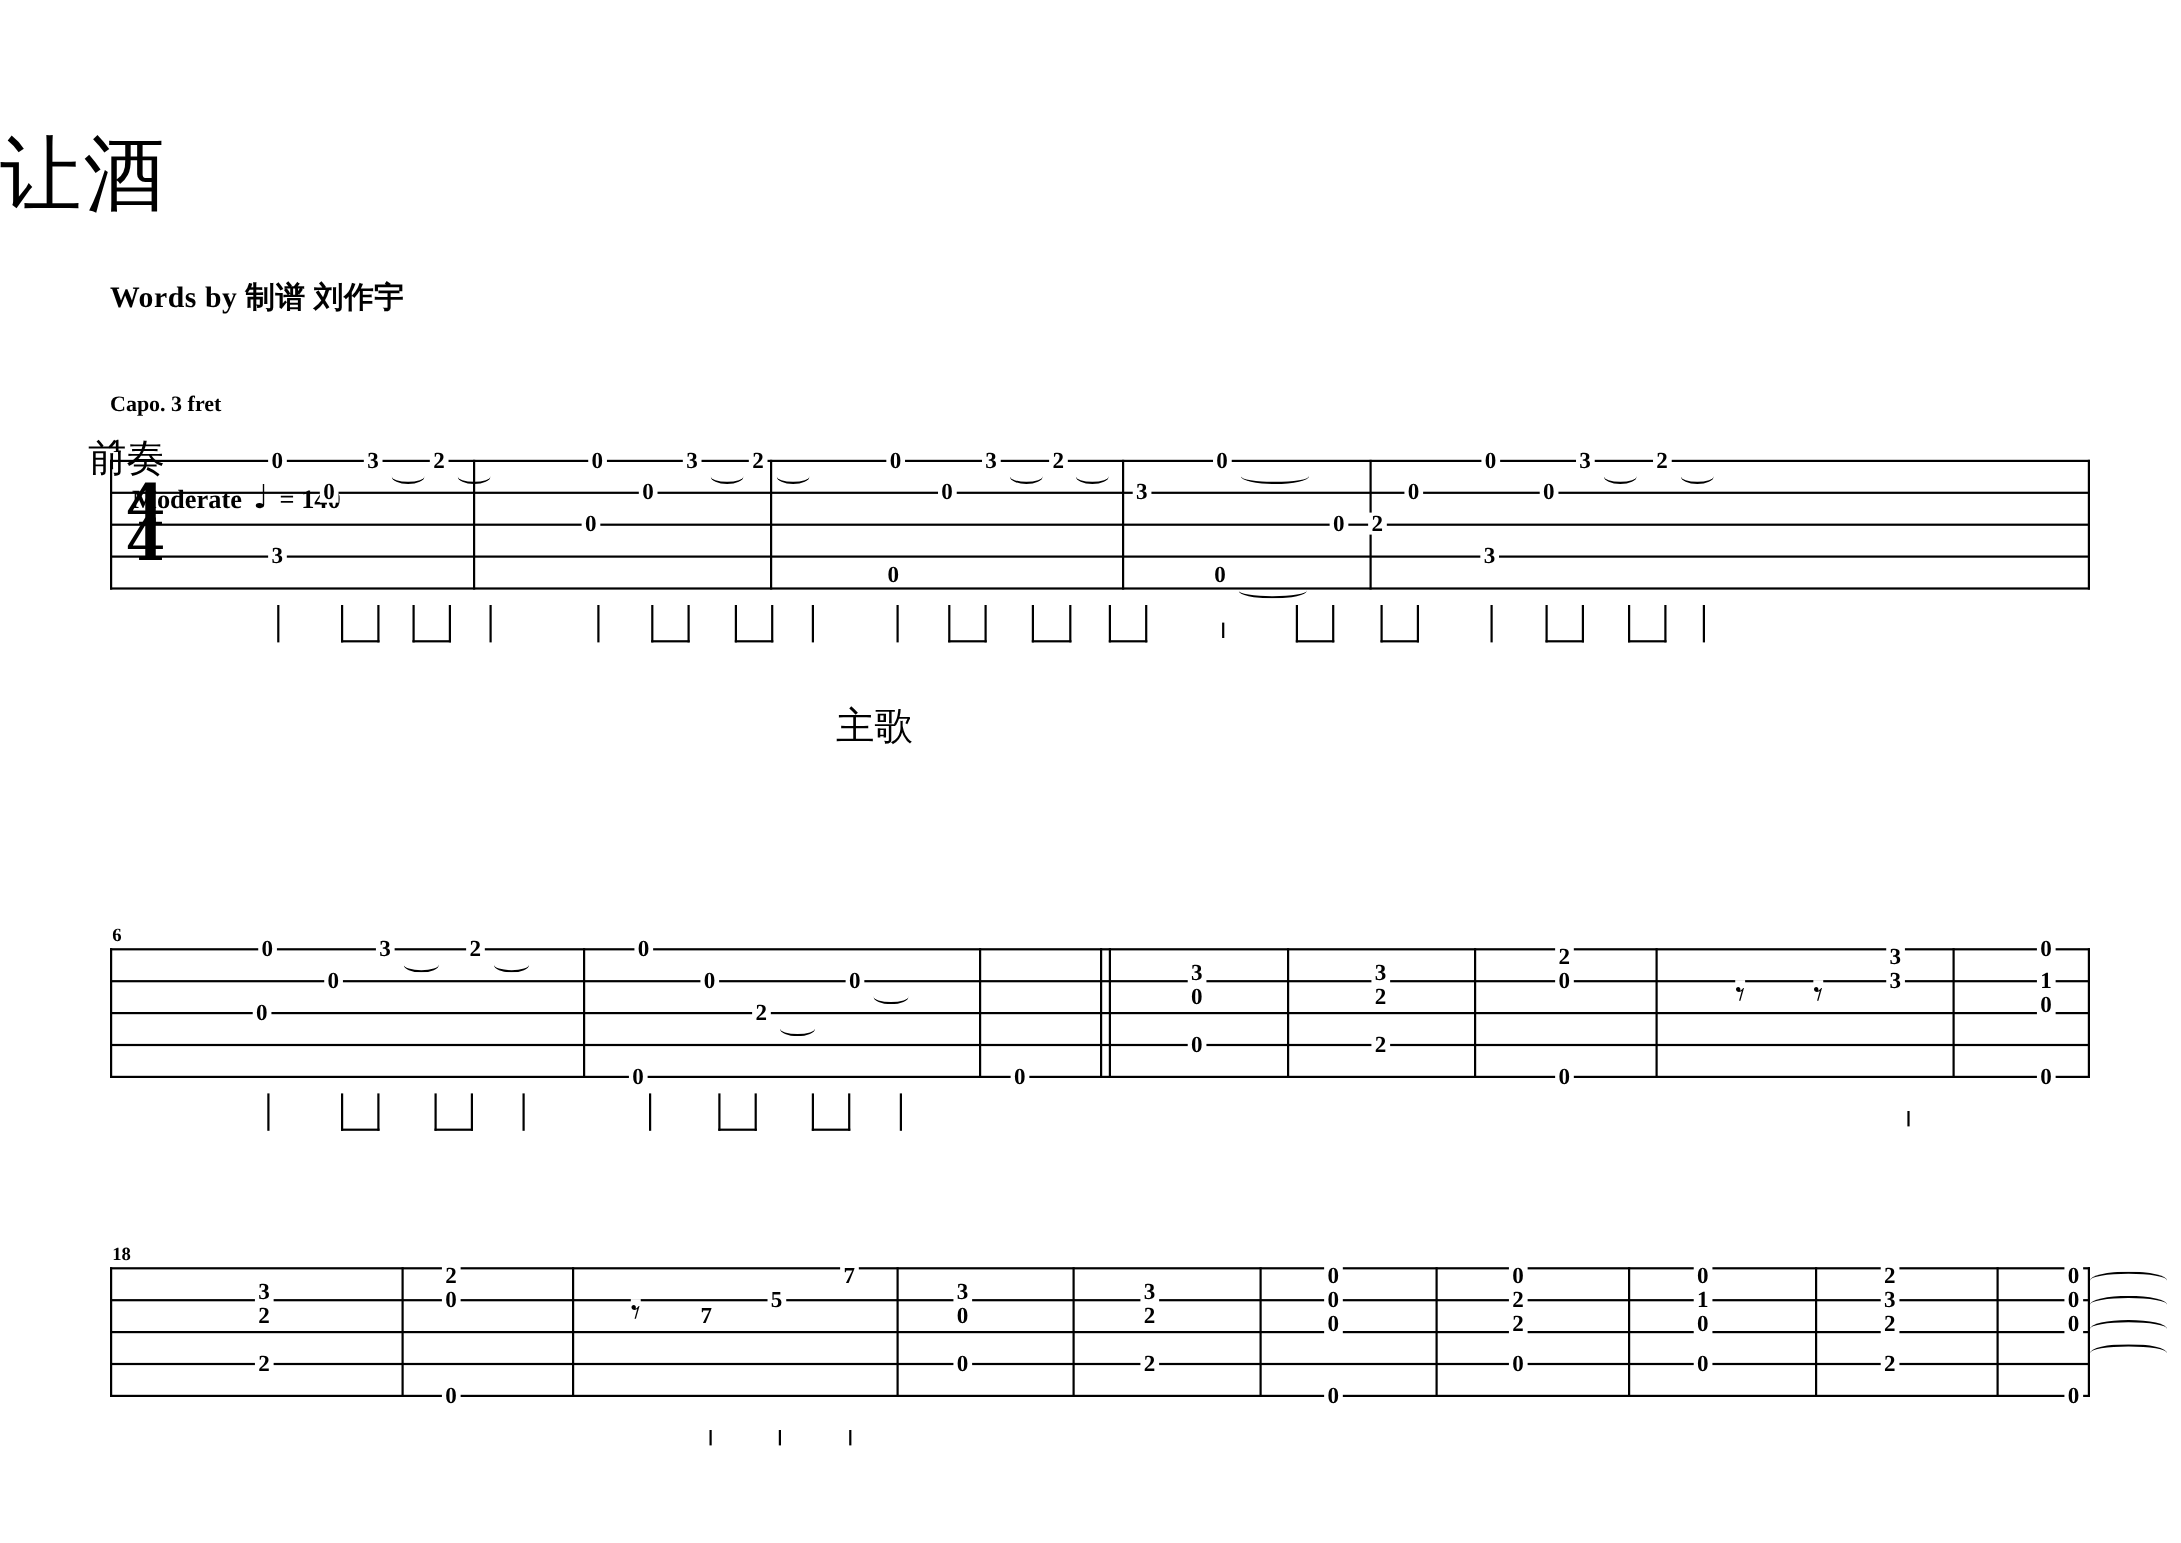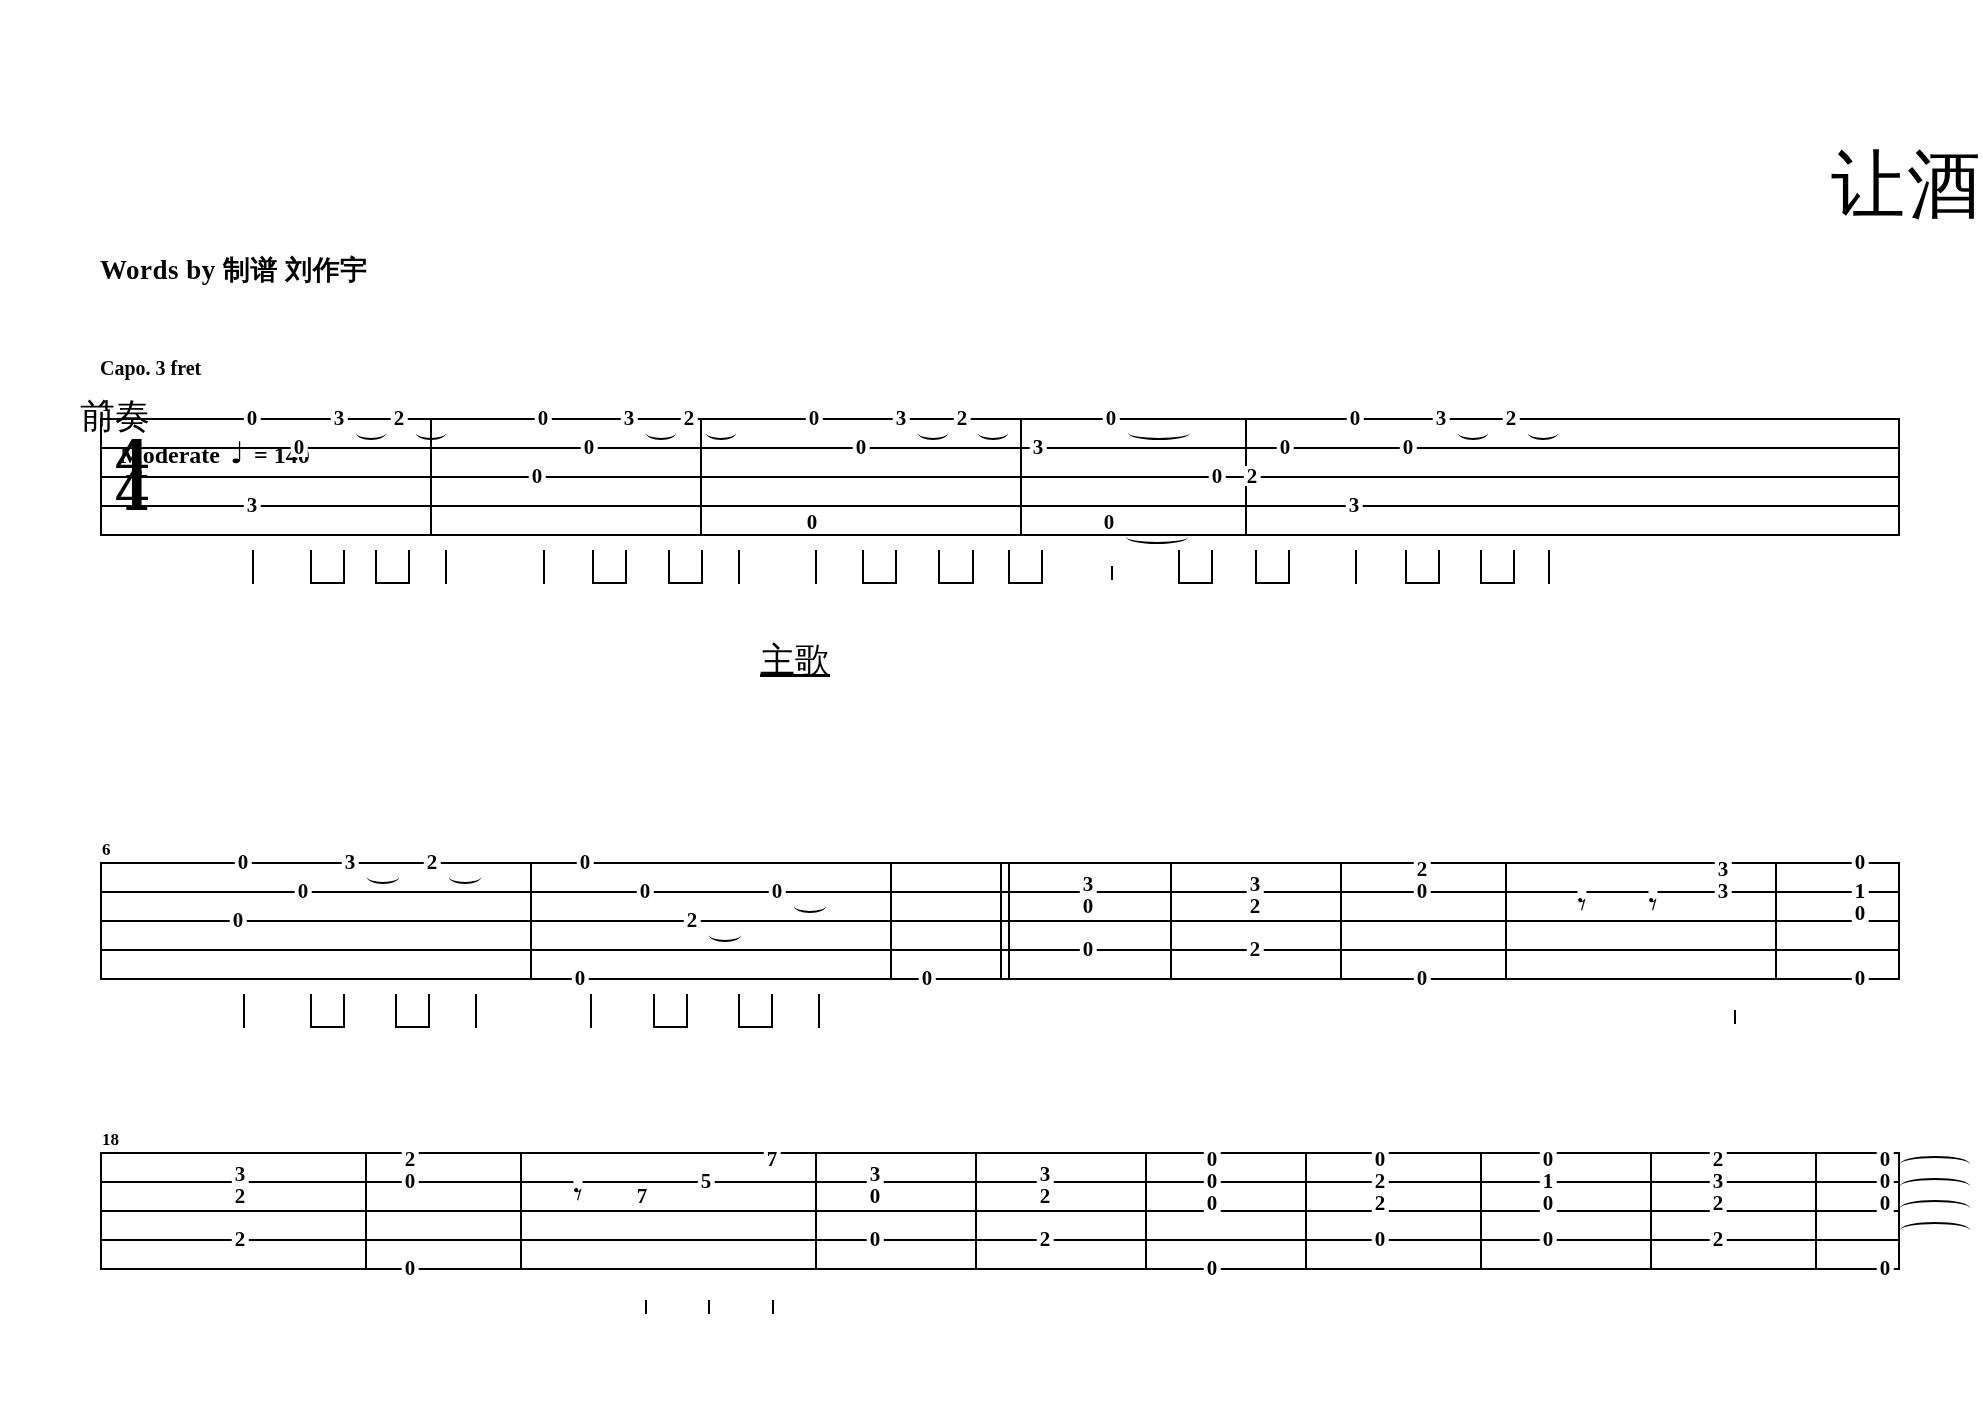--- a/index.html
+++ b/index.html
@@ -11,24 +11,24 @@
     position: relative;
     width: 1983px;
     height: 1403px;
     background: #ffffff;
     font-family: "Liberation Serif", serif;
     color: #000000;
     overflow: hidden;
   }
   .title {
     position: absolute;
-    top: 136px;
+    top: 110px;
     left: 0;
     width: 1983px;
-    text-align: right;
+    text-align: left;
     font-size: 74px;
     font-family: "DejaVu Sans", sans-serif;
     font-weight: normal;
     letter-spacing: 2px;
   }
   .words-by {
     position: absolute;
     top: 252px;
     left: 100px;
     font-size: 27px;
@@ -176,21 +176,21 @@
   <div class="words-by">Words by 制谱 刘作宇</div>
   <div class="capo">Capo. 3 fret</div>
 
   <div class="tempo">
     <span>Moderate</span>
     <span class="note-glyph">♩</span>
     <span>= 140</span>
   </div>
 
   <div class="section-label" style="top:393px;left:80px;">前奏</div>
-  <div class="section-label" style="top:637px;left:760px;text-decoration:underline;">主歌</div>
+  <div class="section-label" style="top:637px;left:760px;">主歌</div>
 
   <div class="sys" style="top:418px;">
     <div class="meas-num" style="top:-22px;left:2px;">1</div>
     <div class="staff">
       <div class="line l0"></div>
       <div class="line l1"></div>
       <div class="line l2"></div>
       <div class="line l3"></div>
       <div class="line l4"></div>
 

